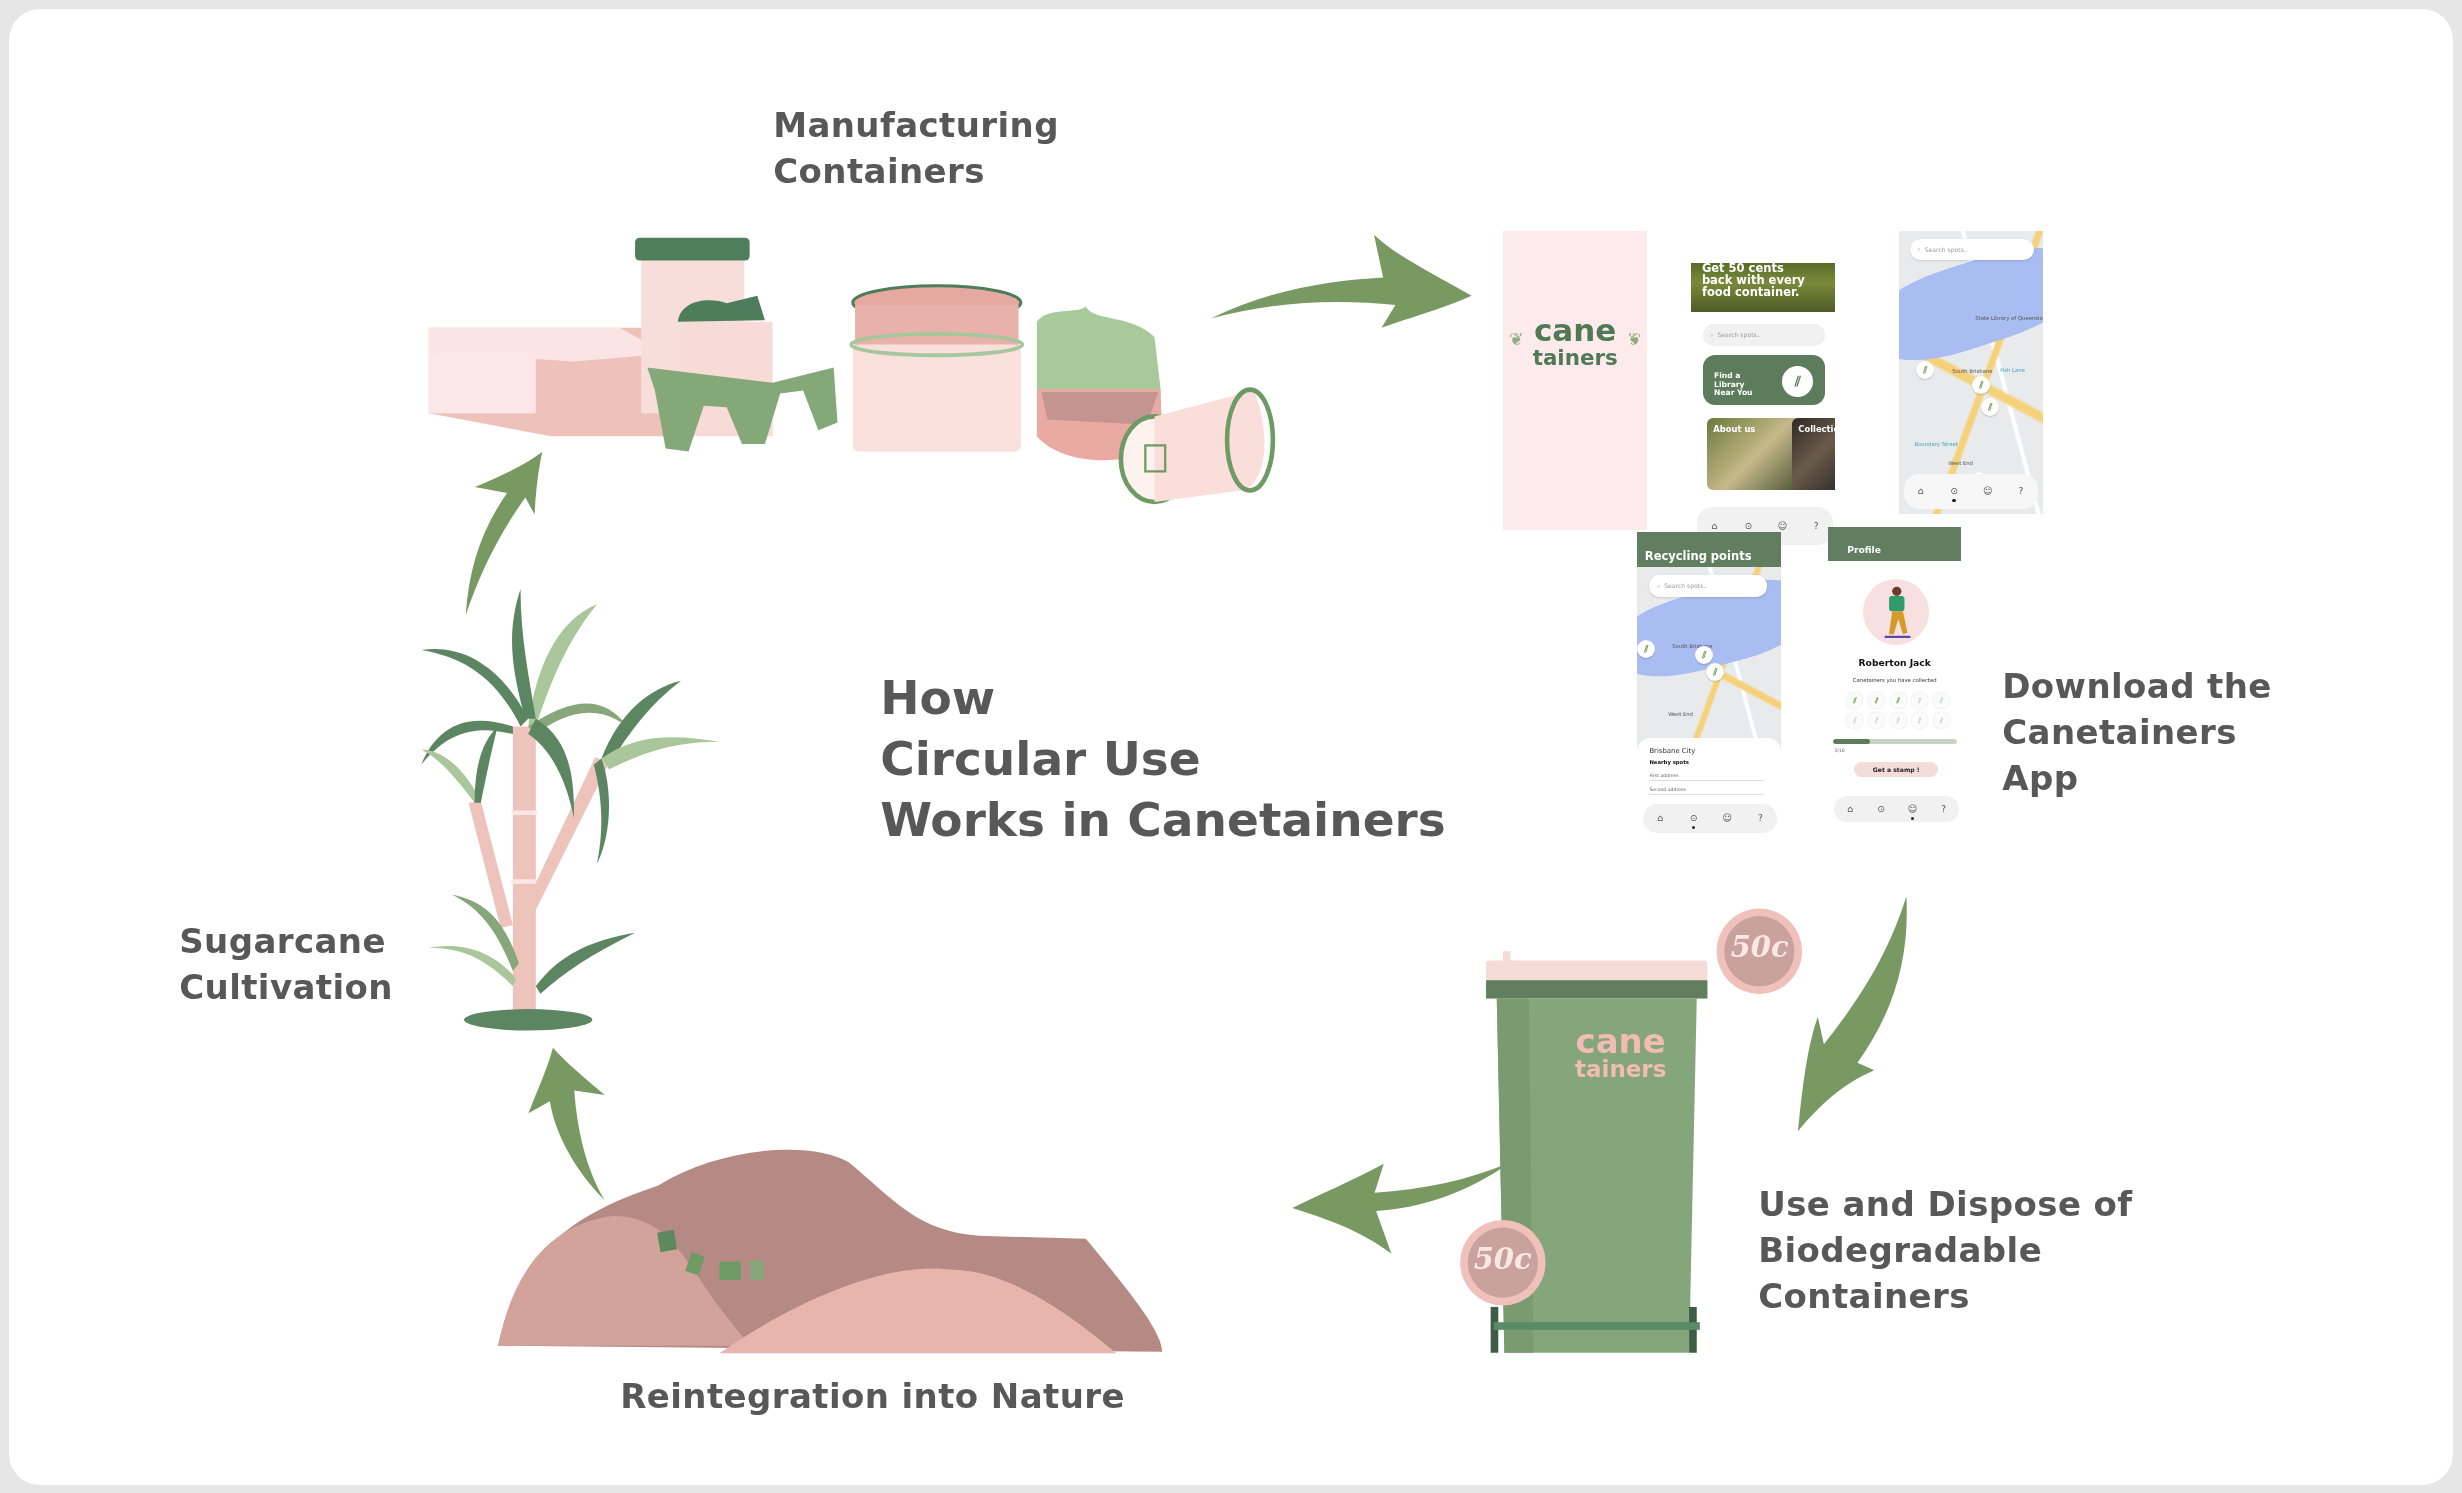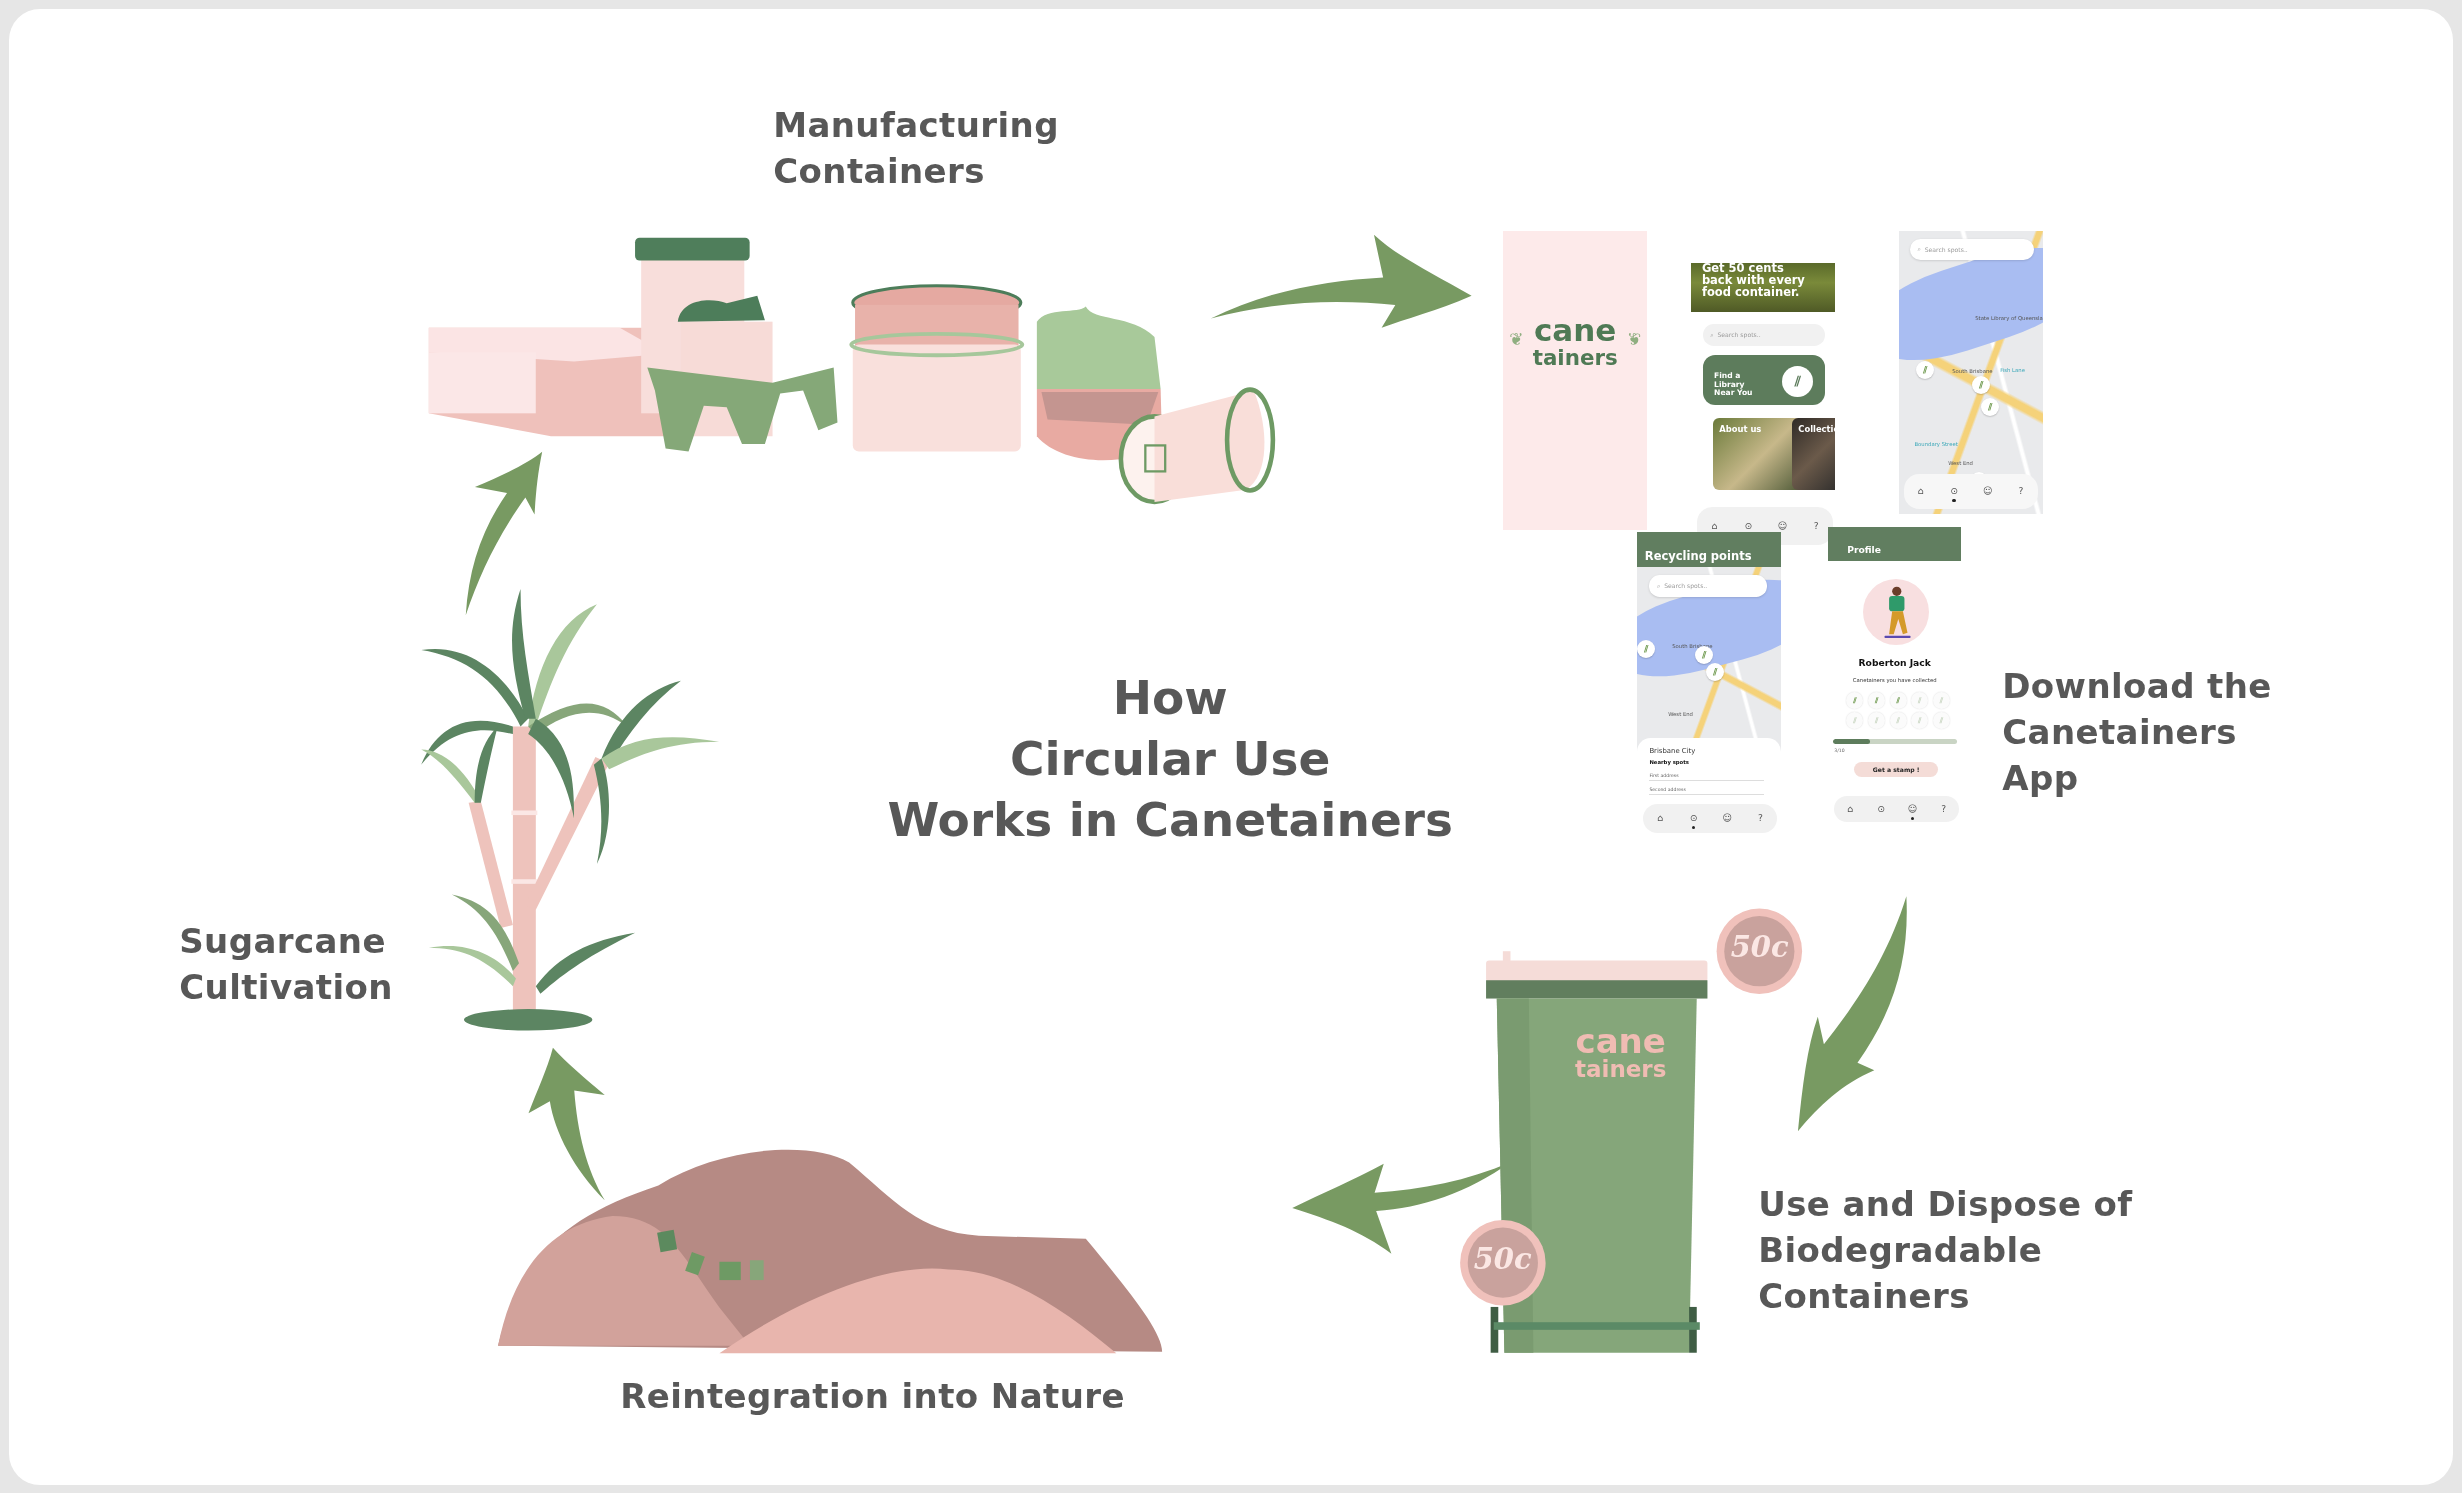--- a/index.html
+++ b/index.html
@@ -10,21 +10,21 @@
     background: #ffffff; border-radius: 31px; overflow: hidden;
   }
   .lbl {
     position: absolute; color: #585858; font-family: "DejaVu Sans", sans-serif;
     font-size: 34px; line-height: 46px; font-weight: 600; text-align: left; white-space: nowrap;
     letter-spacing: 0.4px;
   }
   .lbl span { display: block; }
   .title {
     position: absolute; color: #585858; font-family: "DejaVu Sans", sans-serif;
-    font-size: 47px; line-height: 61px; font-weight: 600; text-align: center; white-space: nowrap;
+    font-size: 47px; line-height: 61px; font-weight: 600; text-align: left; white-space: nowrap;
   }
   .title span { display: block; }
   svg.abs { position: absolute; overflow: visible; }
 
   
   .screen { position: absolute; background: #fff; overflow: hidden; font-family: "DejaVu Sans", sans-serif; }
   .splash { background: #fdeaea; }
   .logo-word { position: absolute; color: #4f7a55; font-weight: 700; font-family: "DejaVu Sans", sans-serif; text-align: center; }
   .hero {
     position: absolute; left: 0; top: 0; width: 100%; height: 49px;
@@ -239,21 +239,21 @@
       <span>Search spots..</span>
     </div>
     <div class="find-card" style="left:12.2px; top:92px; width:122px; height:50px;padding-left:15px;">
       <div class="txt">
         <div>Find a</div>
         <div>Library</div>
         <div>Near You</div>
       </div>
       <div class="badge">⫽</div>
     </div>
-    <div class="tile" style="left:22px; top:155px; width:102px; height:72px; background:linear-gradient(135deg,#6a7a3a,#c7b88a 50%,#3a4a2a);">
+    <div class="tile" style="left:16px; top:155px; width:102px; height:72px; background:linear-gradient(135deg,#6a7a3a,#c7b88a 50%,#3a4a2a);">
       <span class="t">About us</span>
     </div>
     <div class="tile" style="left:101px; top:155px; width:53px; height:72px; background:linear-gradient(135deg,#2e2a26,#6b5a4a 50%,#2a2a2a);">
       <span class="t">Collection</span>
     </div>
     <div class="nav" style="left:6.1px; top:244px; width:136px; height:38px;">
       <span class="ic active">⌂</span>
       <span class="ic">⊙</span>
       <span class="ic">☺</span>
       <span class="ic">?</span>

